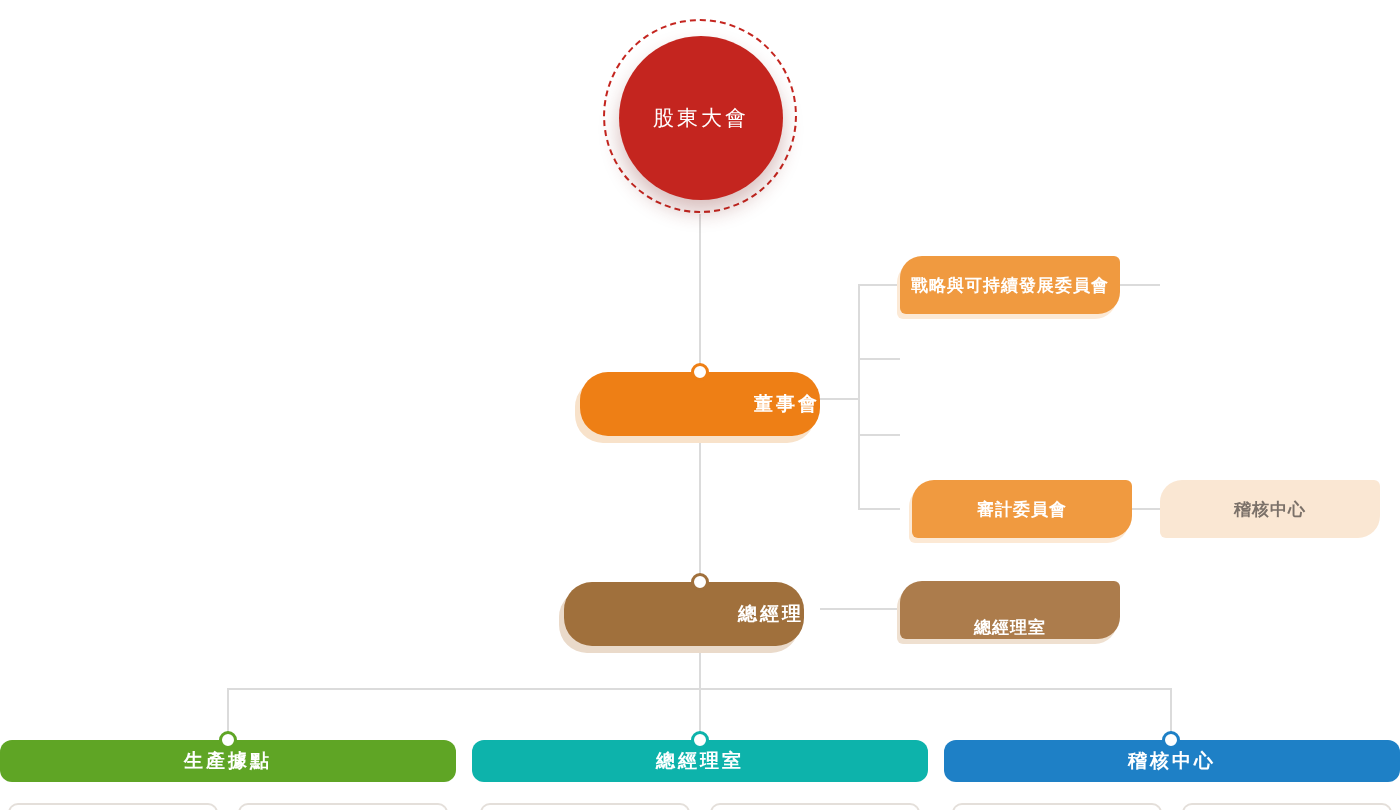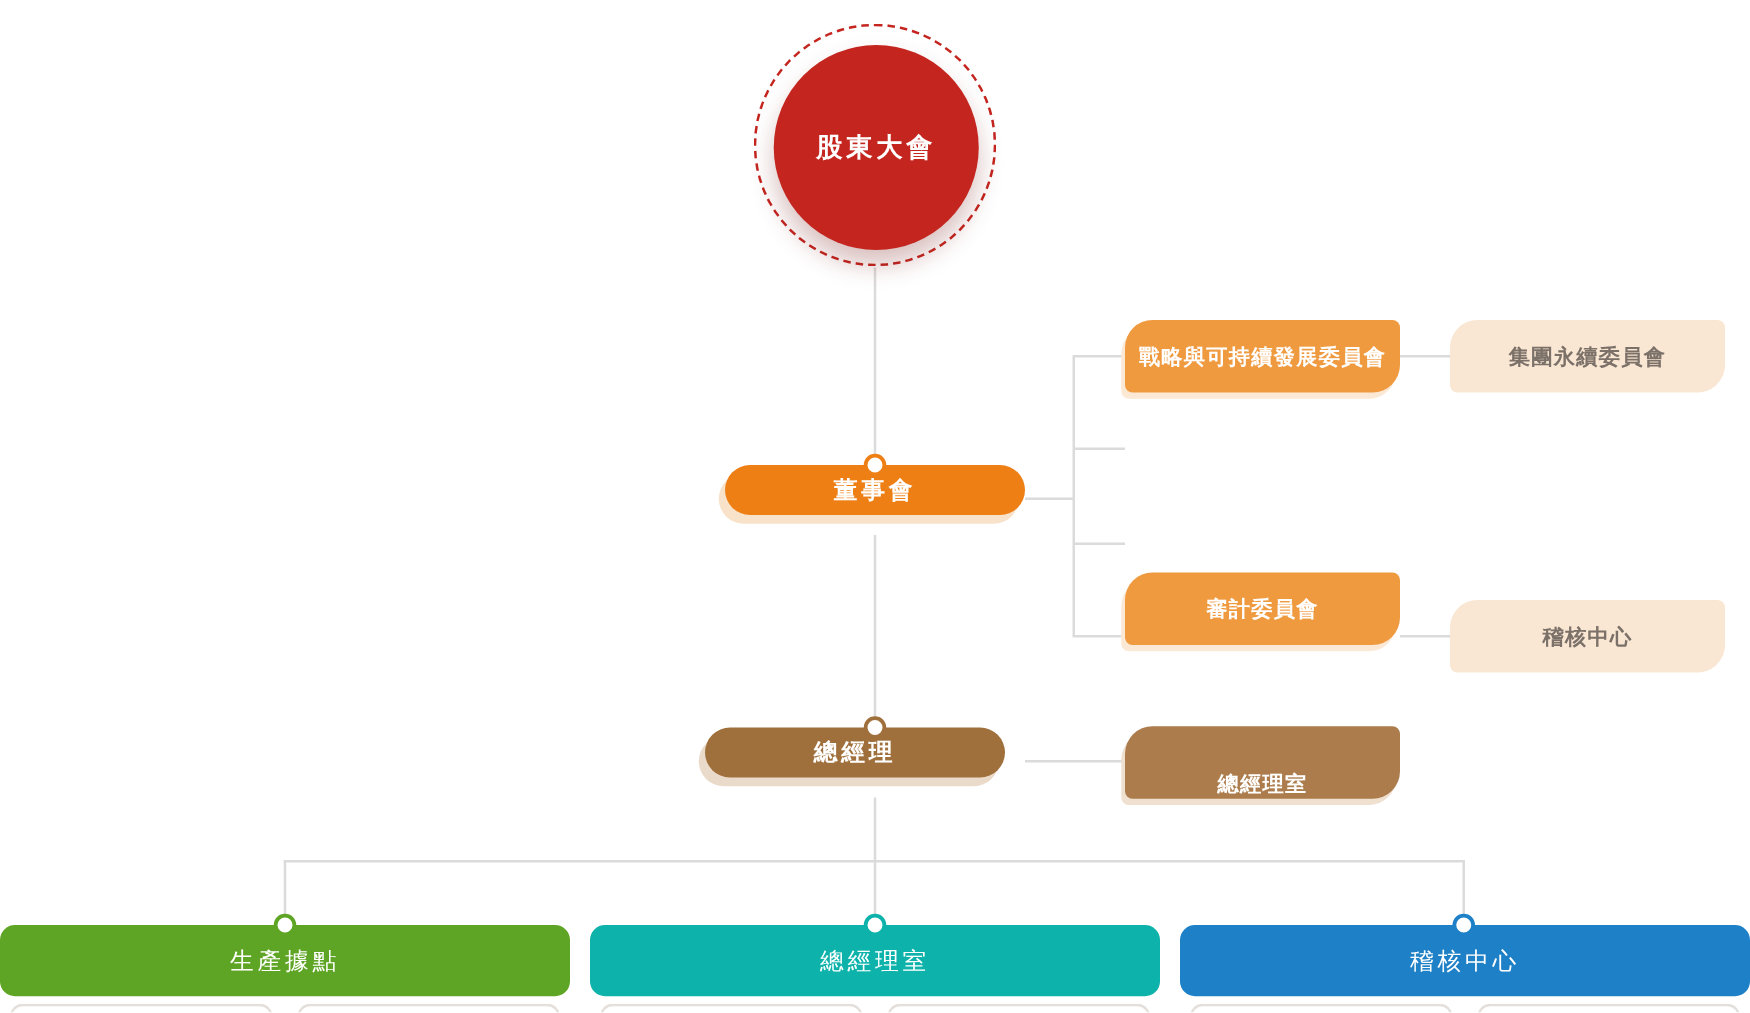--- a/index.html
+++ b/index.html
@@ -12,41 +12,41 @@
   }
   .vline{position:absolute;width:2px;background:var(--line);}
   .hline{position:absolute;height:2px;background:var(--line);}
   .dashed-ring{
     position:absolute;left:603px;top:19px;width:194px;height:194px;
     border:2px dashed var(--red);border-radius:50%;box-sizing:border-box;
   }
   .circle{
     position:absolute;left:619px;top:36px;width:164px;height:164px;
     background:var(--red);border-radius:50%;color:#fff;font-size:21px;
-    font-weight:bold;letter-spacing:3px;display:flex;align-items:center;
+    font-weight:normal;letter-spacing:3px;display:flex;align-items:center;
     justify-content:center;box-shadow:0 12px 20px rgba(120,30,25,.28);z-index:3;
   }
   .pill{
-    position:absolute;width:240px;height:40px;border-radius:28px;color:#fff;
+    position:absolute;width:240px;height:64px;border-radius:28px;color:#fff;
     font-size:19px;font-weight:bold;letter-spacing:3px;display:flex;
-    align-items:center;justify-content:center;z-index:3;
+    align-items:center;justify-content:flex-end;z-index:3;
   }
   .pill-board{left:580px;top:372px;background:var(--orange);box-shadow:-5px 7px 0 #F8E2CA;}
   .pill-gm{left:564px;top:582px;background:var(--brown);box-shadow:-5px 7px 0 #EADACA;}
   .box{
     position:absolute;width:220px;height:58px;border-radius:22px 6px 22px 6px;
     display:flex;align-items:center;justify-content:center;font-size:17px;
     font-weight:bold;letter-spacing:1px;z-index:3;
   }
   .box-orange{left:900px;background:var(--light-orange);color:#fff;box-shadow:-3px 5px 0 #FCE9D5;}
   .box-cream{left:1160px;background:var(--cream);color:var(--cream-text);}
   .box-brown{left:900px;top:581px;background:var(--light-brown);color:#fff;box-shadow:-3px 5px 0 #EFE0D0;align-items:flex-end;}
   .bar{
-    position:absolute;top:740px;width:456px;height:57px;border-radius:12px;
-    color:#fff;font-size:19px;font-weight:normal;letter-spacing:3px;display:flex;
+    position:absolute;top:740px;width:456px;height:42px;border-radius:12px;
+    color:#fff;font-size:19px;font-weight:bold;letter-spacing:3px;display:flex;
     align-items:center;justify-content:center;z-index:3;
   }
   .bar-green{left:0;background:var(--green);}
   .bar-teal{left:472px;background:var(--teal);}
   .bar-blue{left:944px;background:var(--blue);}
   .dot{
     position:absolute;width:12px;height:12px;background:#fff;border-radius:50%;
     border:3px solid #000;z-index:5;box-sizing:content-box;
   }
   .sliver{
@@ -83,25 +83,22 @@
   </div>
 
   <div class="dot" style="left:691px;top:363px;border-color:var(--orange);"></div>
   <div class="pill pill-board">
     <span>董事會</span>
   </div>
 
   <div class="box box-orange" style="top:256px;">
     <span>戰略與可持續發展委員會</span>
   </div>
-  <div class="box box-orange" style="top:458px;">
+  <div class="box box-orange" style="top:480px;margin-left:12px;">
     <span>審計委員會</span>
-  </div>
-  <div class="box box-cream" style="top:256px;">
-    <span>集團永續委員會</span>
   </div>
   <div class="box box-cream" style="top:480px;">
     <span>稽核中心</span>
   </div>
 
   <div class="dot" style="left:691px;top:573px;border-color:var(--brown);"></div>
   <div class="pill pill-gm">
     <span>總經理</span>
   </div>
   <div class="box box-brown">

